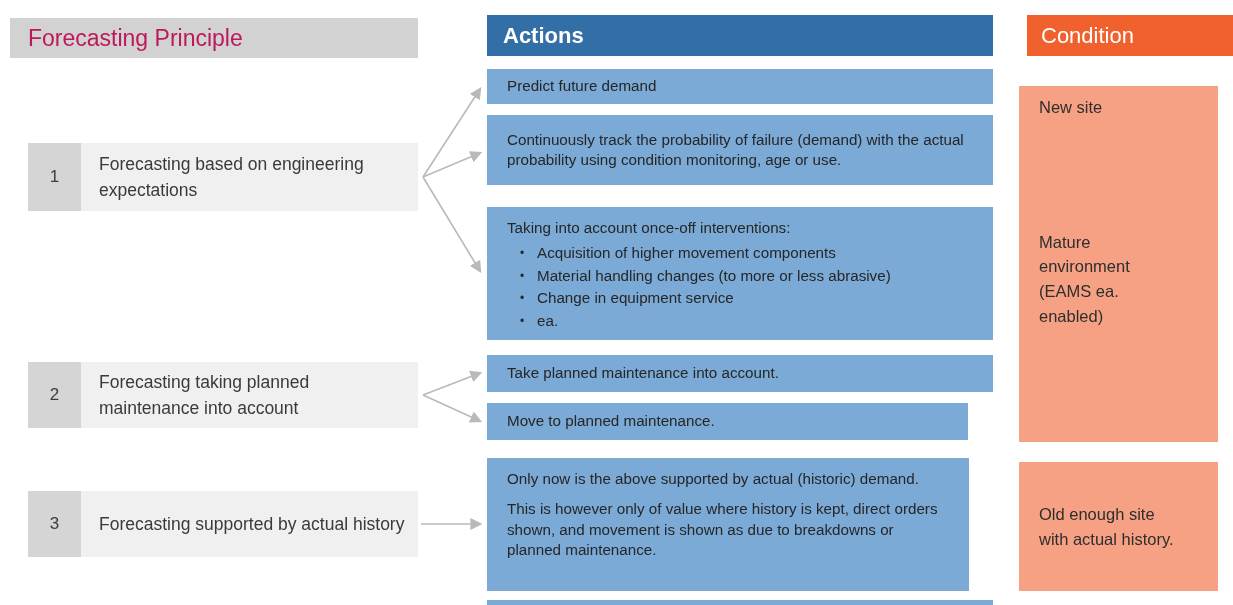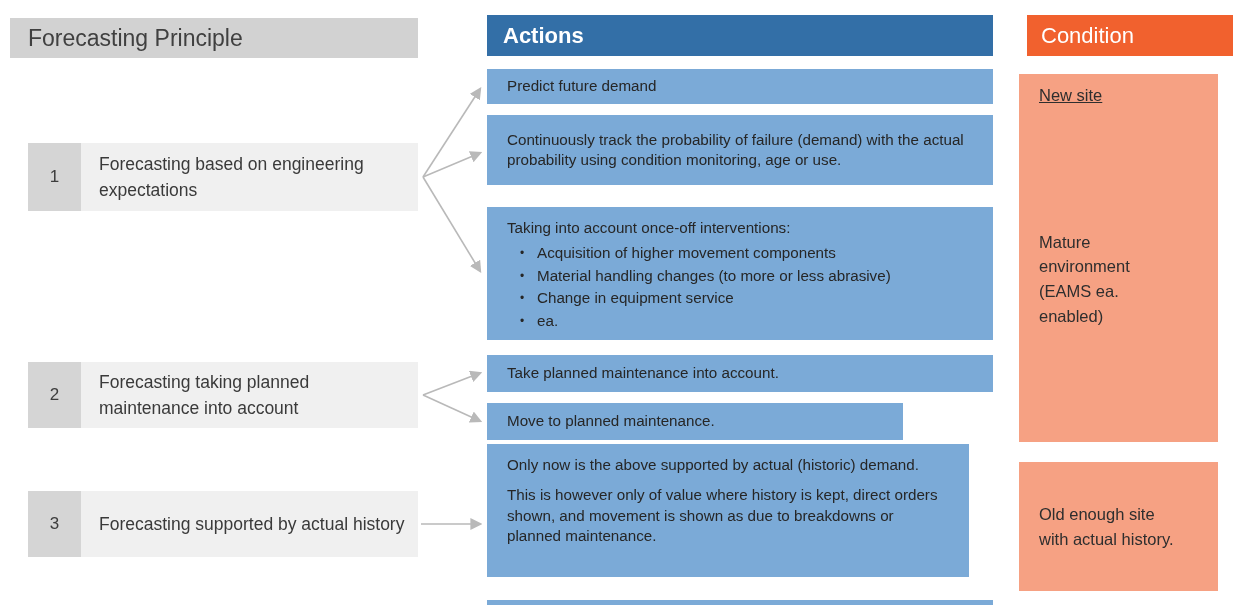--- a/index.html
+++ b/index.html
@@ -3,21 +3,21 @@
 <meta charset="utf-8">
 <style>
   html,body{margin:0;padding:0;background:#ffffff;}
   .canvas{
     position:relative;width:1233px;height:605px;background:#ffffff;overflow:hidden;
     font-family:"Liberation Sans","DejaVu Sans",sans-serif;color:#333333;
   }
   .abs{position:absolute;box-sizing:border-box;}
   
   .hdr{display:flex;align-items:center;font-size:22px;}
-  .hdr-principle{background:#d2d2d2;color:#404040;font-size:23px;padding-left:18px;}
+  .hdr-principle{background:#d2d2d2;color:#be185d;font-size:23px;padding-left:18px;}
   .hdr-actions{background:#336fa7;color:#ffffff;padding-left:16px;}
   .hdr-condition{background:#f1612e;color:#ffffff;padding-left:14px;}
   
   .pnum{background:#d5d5d5;color:#3d3d3d;display:flex;align-items:center;justify-content:center;font-size:17px;}
   .plabel{background:#f0f0f0;color:#3a3a3a;display:flex;align-items:center;font-size:17.5px;line-height:1.5;padding:0 12px 0 18px;}
   
   .abox{background:#7baad7;color:#262626;font-size:15.2px;line-height:1.34;display:flex;align-items:center;padding:8px 24px 8px 20px;}
   .abox-top{align-items:flex-start;padding-top:11px;justify-content:flex-end;}
   .abox p{margin:0 0 10px 0;}
   .abox p:last-child{margin-bottom:0;}
@@ -75,36 +75,36 @@
           <span>ea.</span>
         </li>
       </ul>
     </div>
   </div>
 
   <div class="abs abox" style="left:487px;top:355px;width:506px;height:37px;">
     <span>Take planned maintenance into account.</span>
   </div>
 
-  <div class="abs abox" style="left:487px;top:403px;width:416px;height:37px;align-items:center;">
+  <div class="abs abox" style="left:487px;top:403px;width:481px;height:37px;align-items:center;">
     <span>Move to planned maintenance.</span>
   </div>
 
-  <div class="abs abox abox-top" style="left:487px;top:444px;width:482px;height:133px;">
+  <div class="abs abox abox-top" style="left:487px;top:458px;width:482px;height:133px;">
     <div style="width:100%;">
       <p>Only now is the above supported by actual (historic) demand.</p>
       <p>This is however only of value where history is kept, direct orders shown, and movement is shown as due to breakdowns or planned maintenance.</p>
     </div>
   </div>
 
   <div class="abs" style="left:487px;top:600px;width:506px;height:5px;background:#7baad7;"></div>
 
   <div class="abs hdr hdr-condition" style="left:1019px;top:15px;width:227px;height:41px;margin-left:8px;">Condition</div>
 
-  <div class="abs cbox" style="left:1019px;top:74px;width:199px;height:42px;text-decoration:underline;">
+  <div class="abs cbox" style="left:1019px;top:86px;width:199px;height:42px;">
     <span>New site</span>
   </div>
 
   <div class="abs cbox" style="left:1019px;top:116px;width:199px;height:326px;">
     <span>Mature environment (EAMS ea. enabled)</span>
   </div>
 
   <div class="abs cbox" style="left:1019px;top:462px;width:199px;height:129px;">
     <span>Old enough site with actual history.</span>
   </div>

